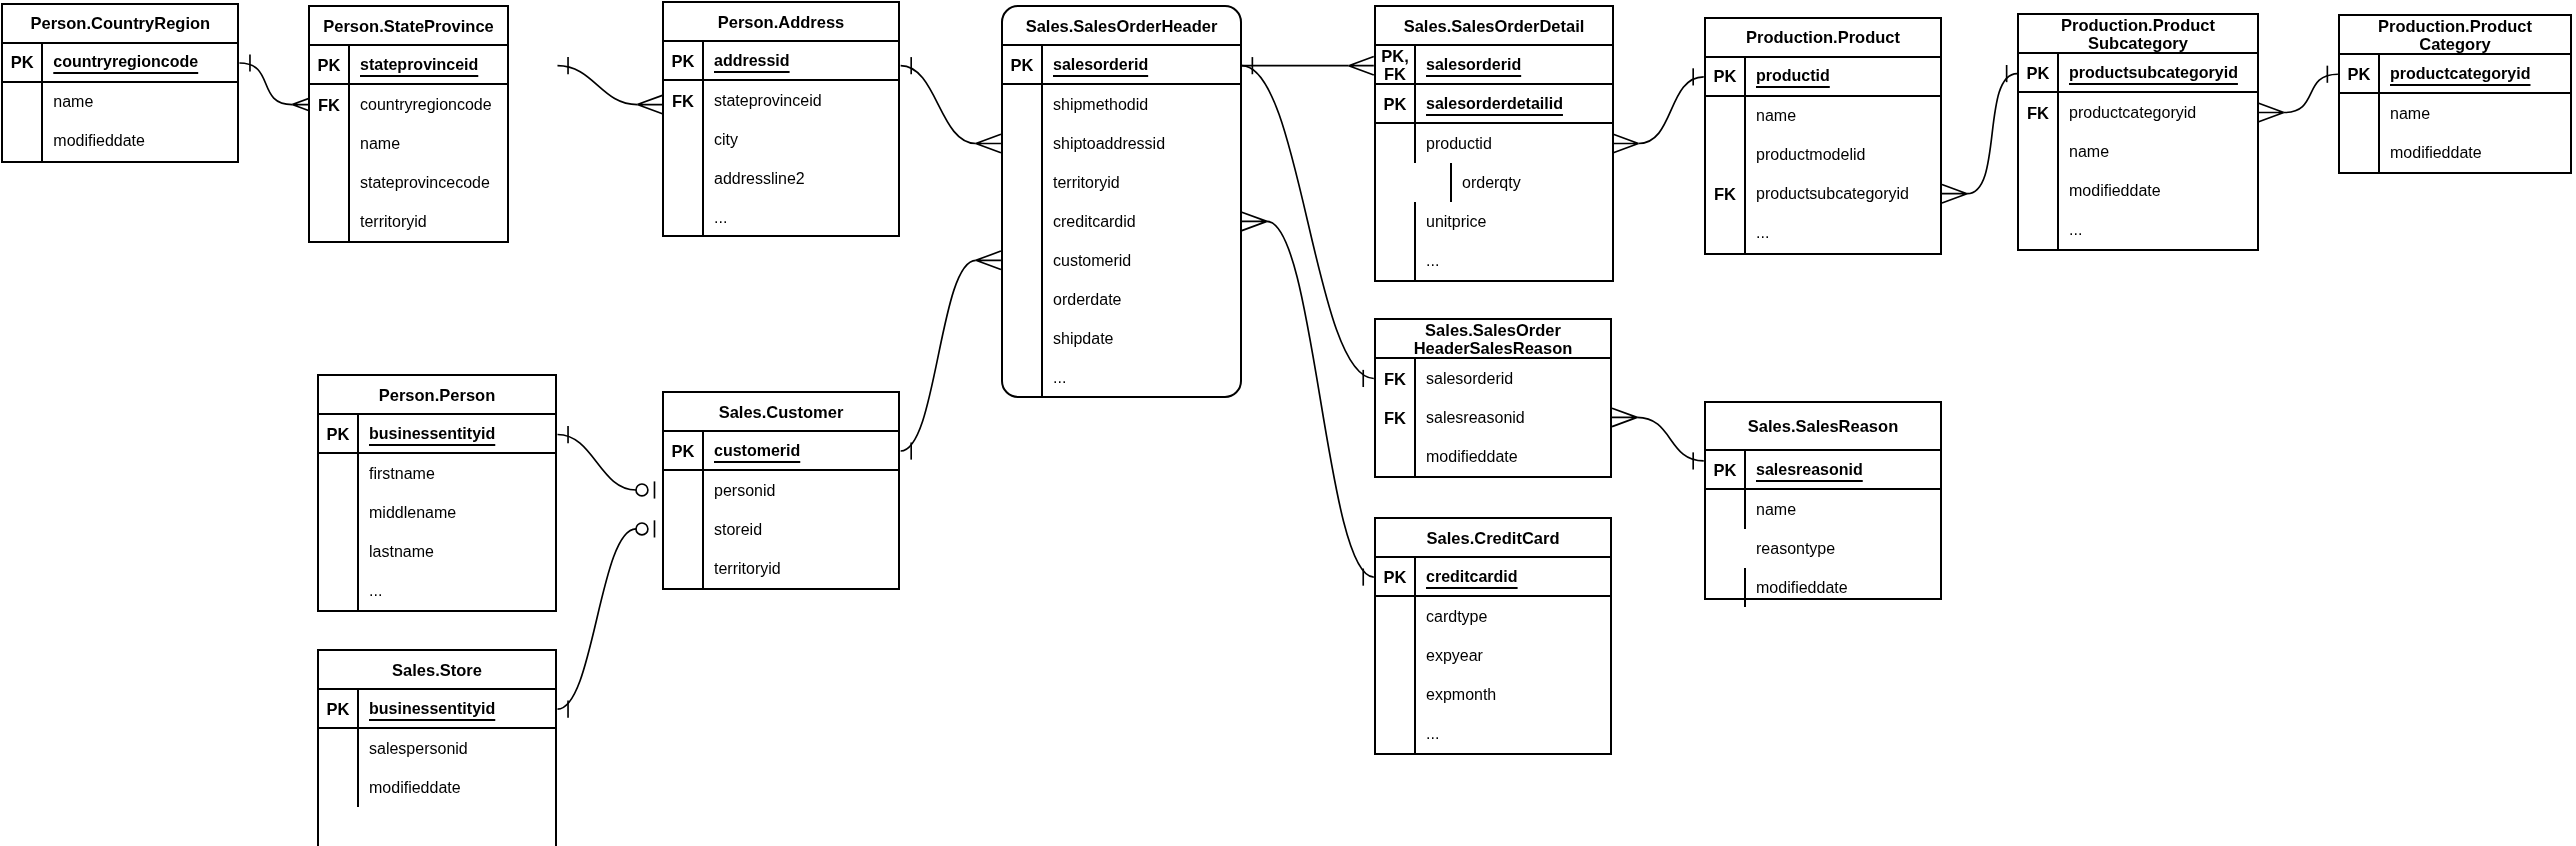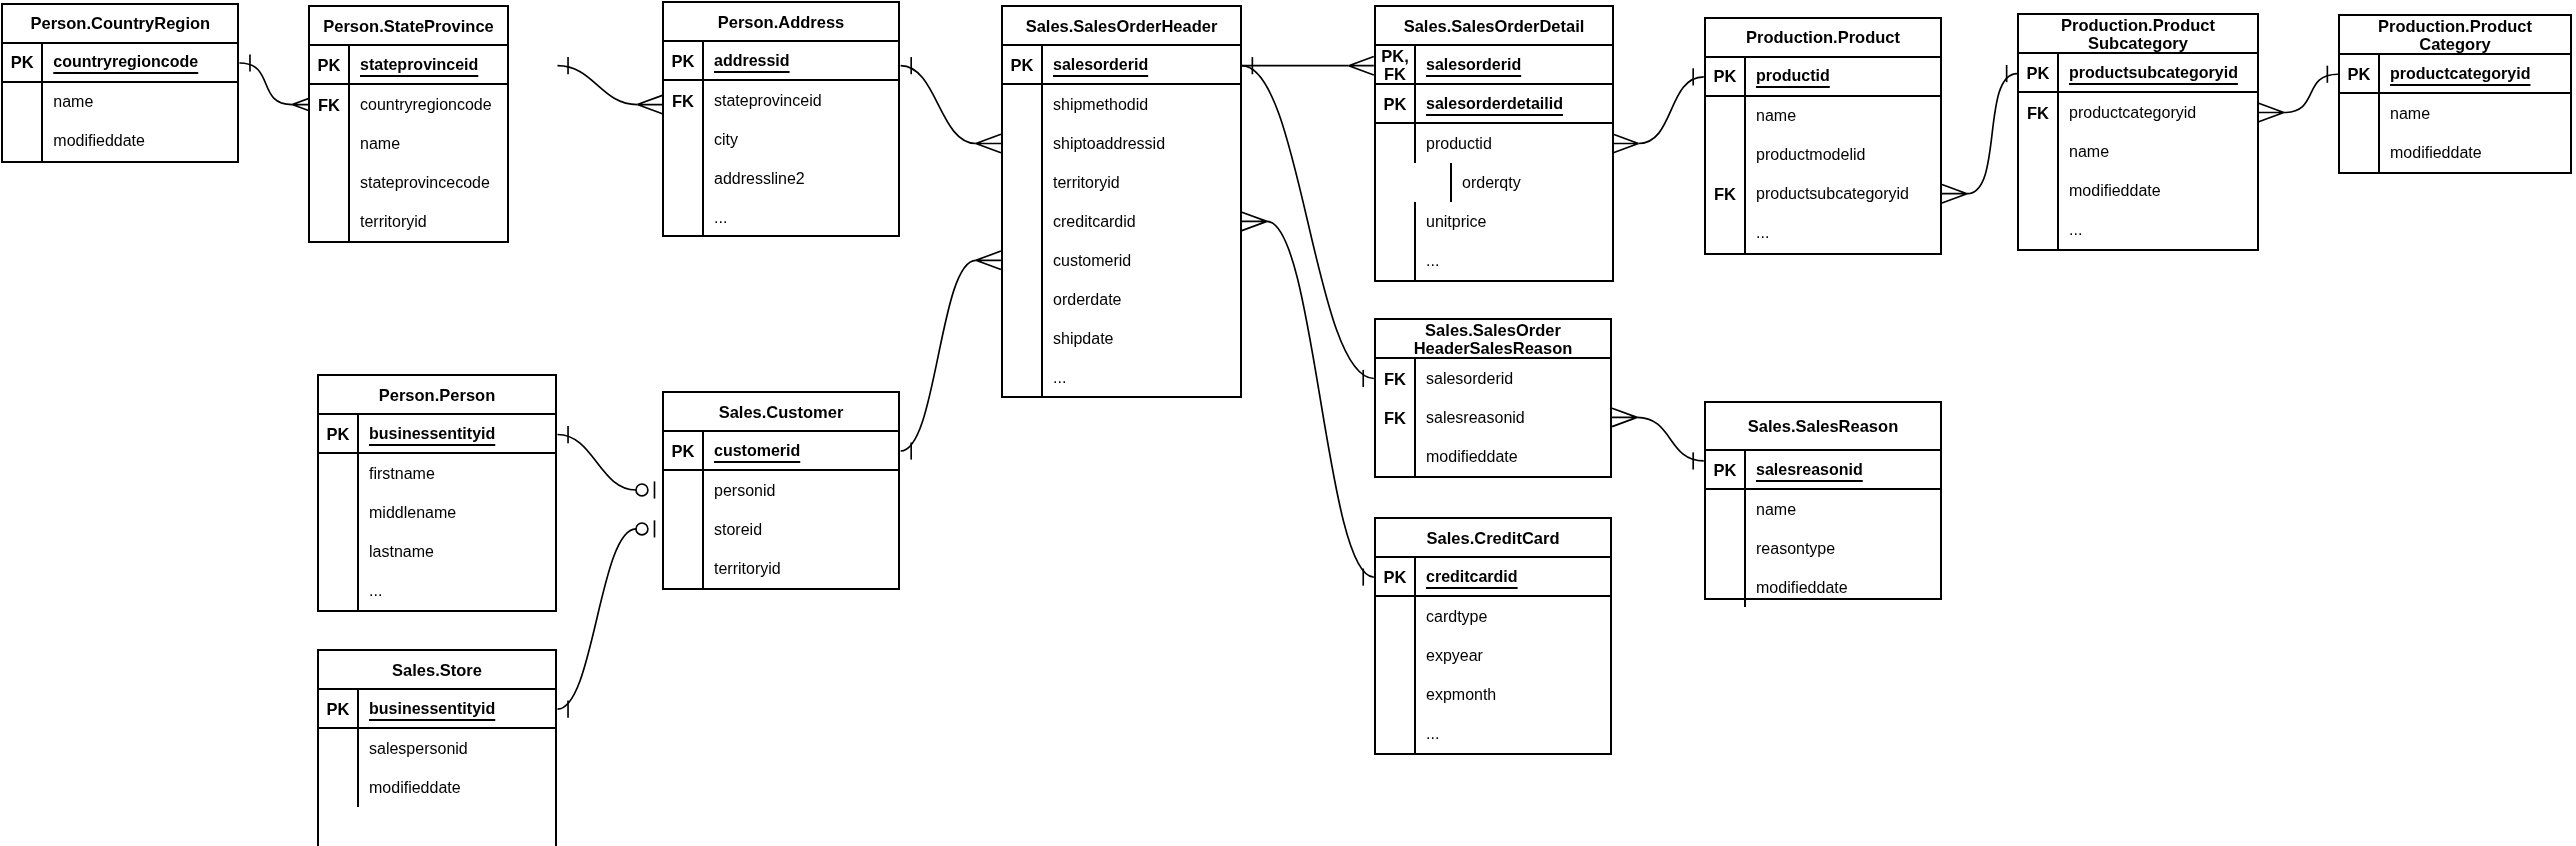--- a/index.html
+++ b/index.html
@@ -223,21 +223,21 @@
           <span class="">addressline2</span>
         </div>
       </div>
       <div class="row" style="height: 39px;">
         <div class="kcell"></div>
         <div class="fcell">
           <span class="">...</span>
         </div>
       </div>
     </div>
-    <div class="tbl" style="left: 1001px; top: 5.3px; width: 241px; height: 393px;">
+    <div class="tbl" style="left: 1001px; top: 5.3px; width: 241px; height: 393px; border-radius: 17px;">
       <div class="tbl-title" style="height: 39px;">
         <span>Sales.SalesOrderHeader</span>
       </div>
       <div class="row krow" style="height: 39px;">
         <div class="kcell">PK</div>
         <div class="fcell">
           <span class="pkname">salesorderid</span>
         </div>
       </div>
       <div class="row" style="height: 39px;">
@@ -546,21 +546,21 @@
         <div class="fcell">
           <span class="pkname">salesreasonid</span>
         </div>
       </div>
       <div class="row" style="height: 39px;">
         <div class="kcell"></div>
         <div class="fcell">
           <span class="">name</span>
         </div>
       </div>
-      <div class="row" style="height: 39px;">
+      <div class="row" style="height: 39px; align-items: center;">
         <div class="kcell"></div>
         <div class="fcell">
           <span class="">reasontype</span>
         </div>
       </div>
       <div class="row" style="height: 39px;">
         <div class="kcell"></div>
         <div class="fcell">
           <span class="">modifieddate</span>
         </div>

